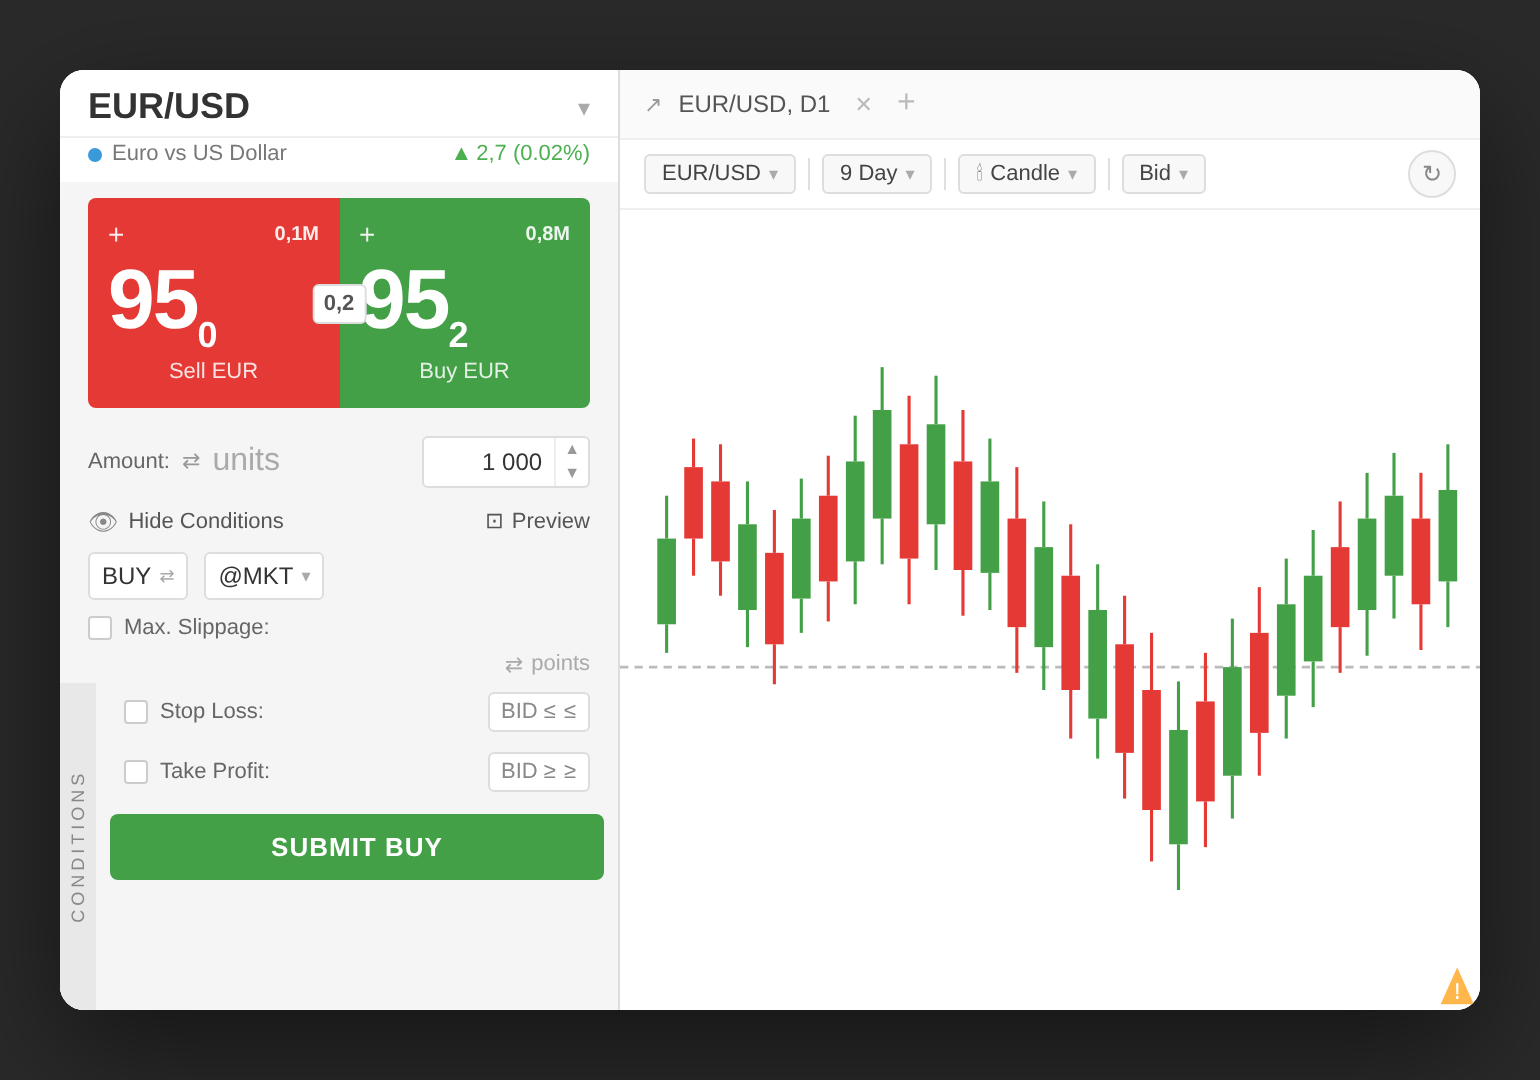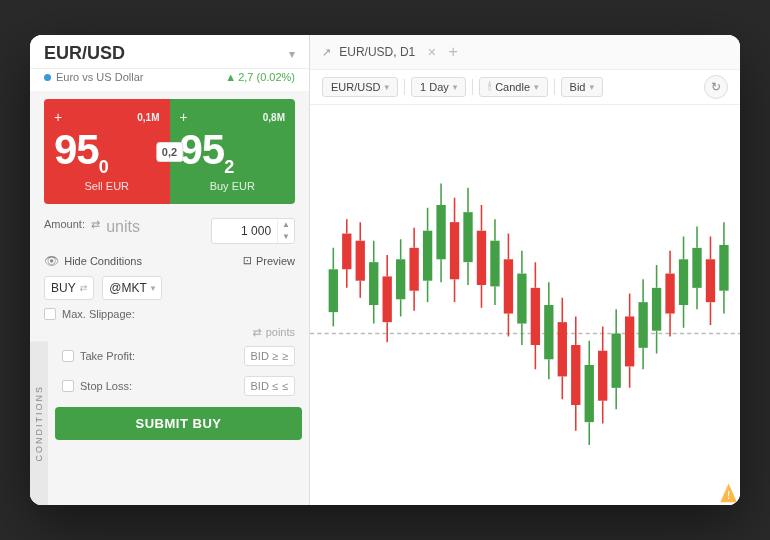--- a/index.html
+++ b/index.html
@@ -194,21 +194,21 @@
       font-size: 11px;
       font-weight: 600;
       color: #555;
       z-index: 10;
       white-space: nowrap;
     }
 
     
     .amount-row {
       display: flex;
-      align-items: flex-start;
+      align-items: center;
       padding: 6px 14px;
       gap: 6px;
       background: #f5f5f5;
     }
 
     .amount-label {
       font-size: 11px;
       color: #666;
       white-space: nowrap;
     }
@@ -619,34 +619,34 @@
     <div class="points-row">
       <span>⇄</span>
       <span>points</span>
     </div>
 
     <div class="conditions-section" style="flex:1; display:flex;">
       <div class="conditions-label-vert">CONDITIONS</div>
       <div class="conditions-inner" style="flex:1;">
         <div class="sl-tp-row">
           <div class="checkbox"></div>
+          <span class="sl-tp-label">Stop Loss:</span>
+          <div class="sl-tp-select">
+            <span>BID ≤</span>
+            <span>≤</span>
+          </div>
+        </div>
+        <div class="sl-tp-row">
+          <div class="checkbox"></div>
           <span class="sl-tp-label">Take Profit:</span>
           <div class="sl-tp-select">
             <span>BID ≥</span>
             <span>≥</span>
           </div>
         </div>
-        <div class="sl-tp-row">
-          <div class="checkbox"></div>
-          <span class="sl-tp-label">Stop Loss:</span>
-          <div class="sl-tp-select">
-            <span>BID ≤</span>
-            <span>≤</span>
-          </div>
-        </div>
         <button class="submit-btn" style="display:block; width:calc(100% - 14px); margin: 6px 7px; text-align: center;">SUBMIT BUY</button>
       </div>
     </div>
   </div>
 
   <div class="right-panel">
 
     <div class="chart-header">
       <span class="chart-tab-icon">↗</span>
       <span class="chart-tab">EUR/USD, D1</span>
@@ -654,21 +654,21 @@
       <span class="add-tab">+</span>
     </div>
 
     <div class="chart-toolbar">
       <div class="toolbar-select">
         <span>EUR/USD</span>
         <span class="select-arrow">▾</span>
       </div>
       <div class="toolbar-separator"></div>
       <div class="toolbar-select">
-        <span>1 Day</span>
+        <span>9 Day</span>
         <span class="select-arrow">▾</span>
       </div>
       <div class="toolbar-separator"></div>
       <div class="toolbar-select">
         <span style="font-size:10px;">🕯</span>
         <span>Candle</span>
         <span class="select-arrow">▾</span>
       </div>
       <div class="toolbar-separator"></div>
       <div class="toolbar-select">

